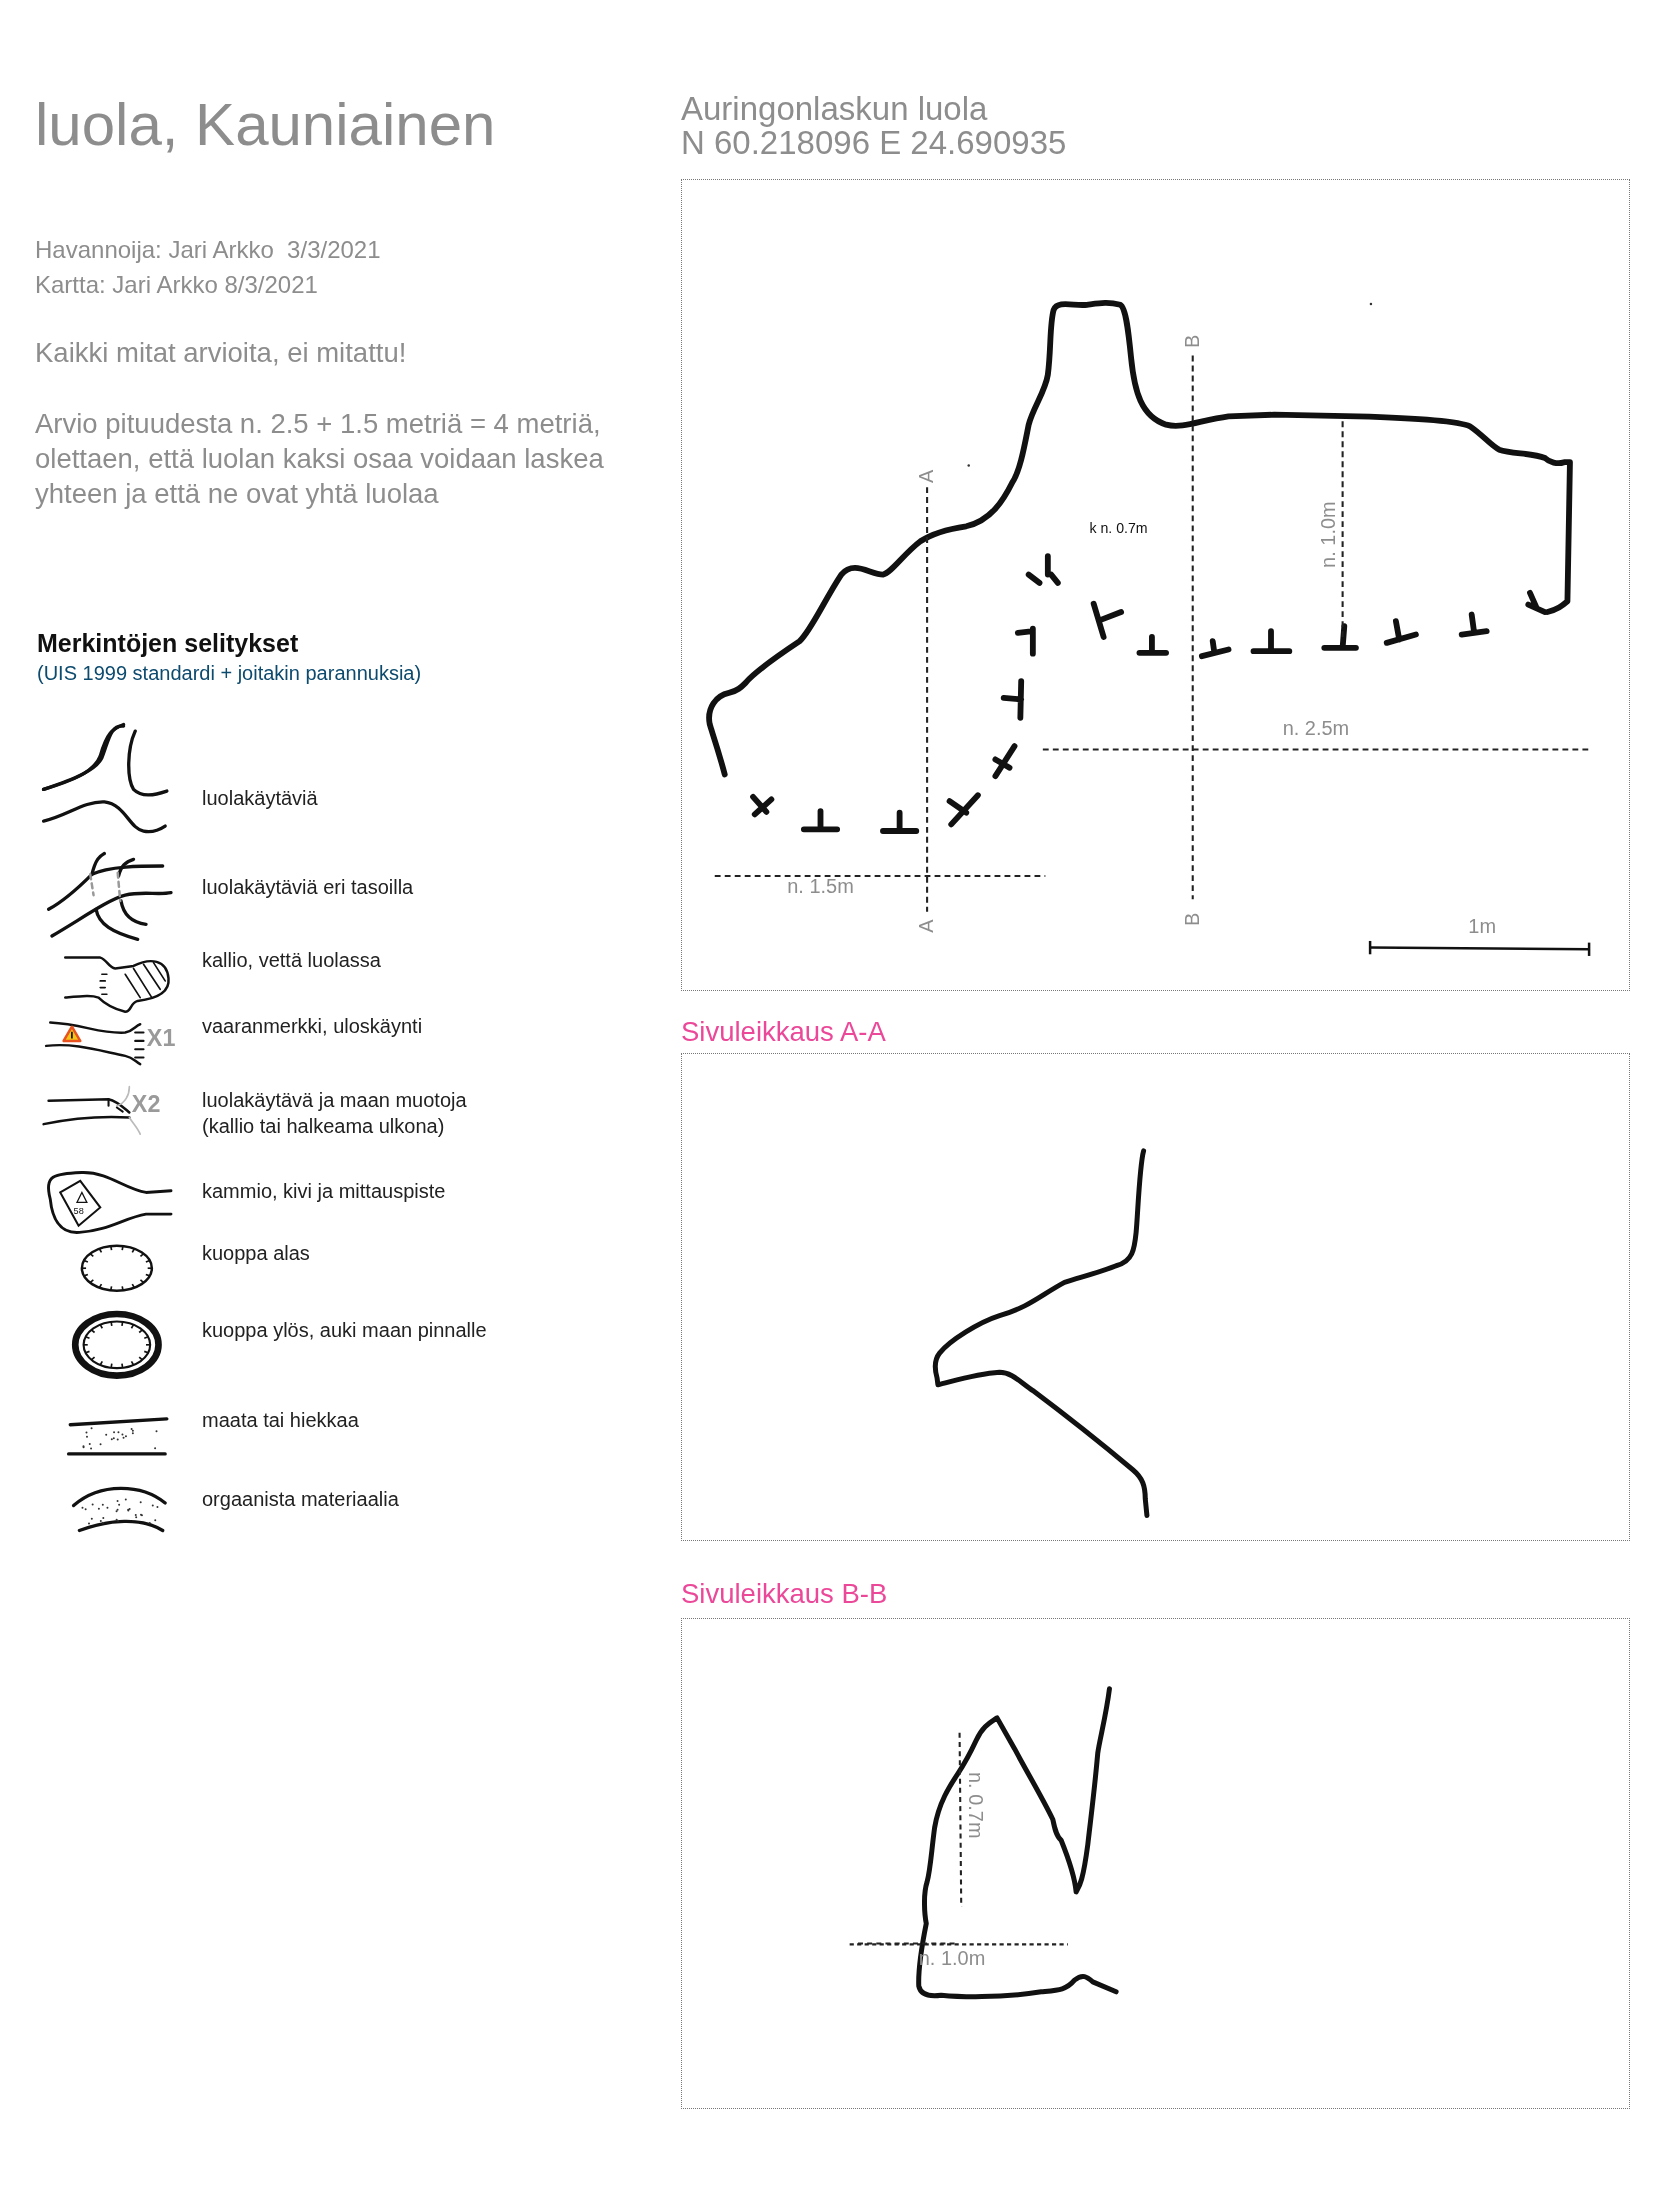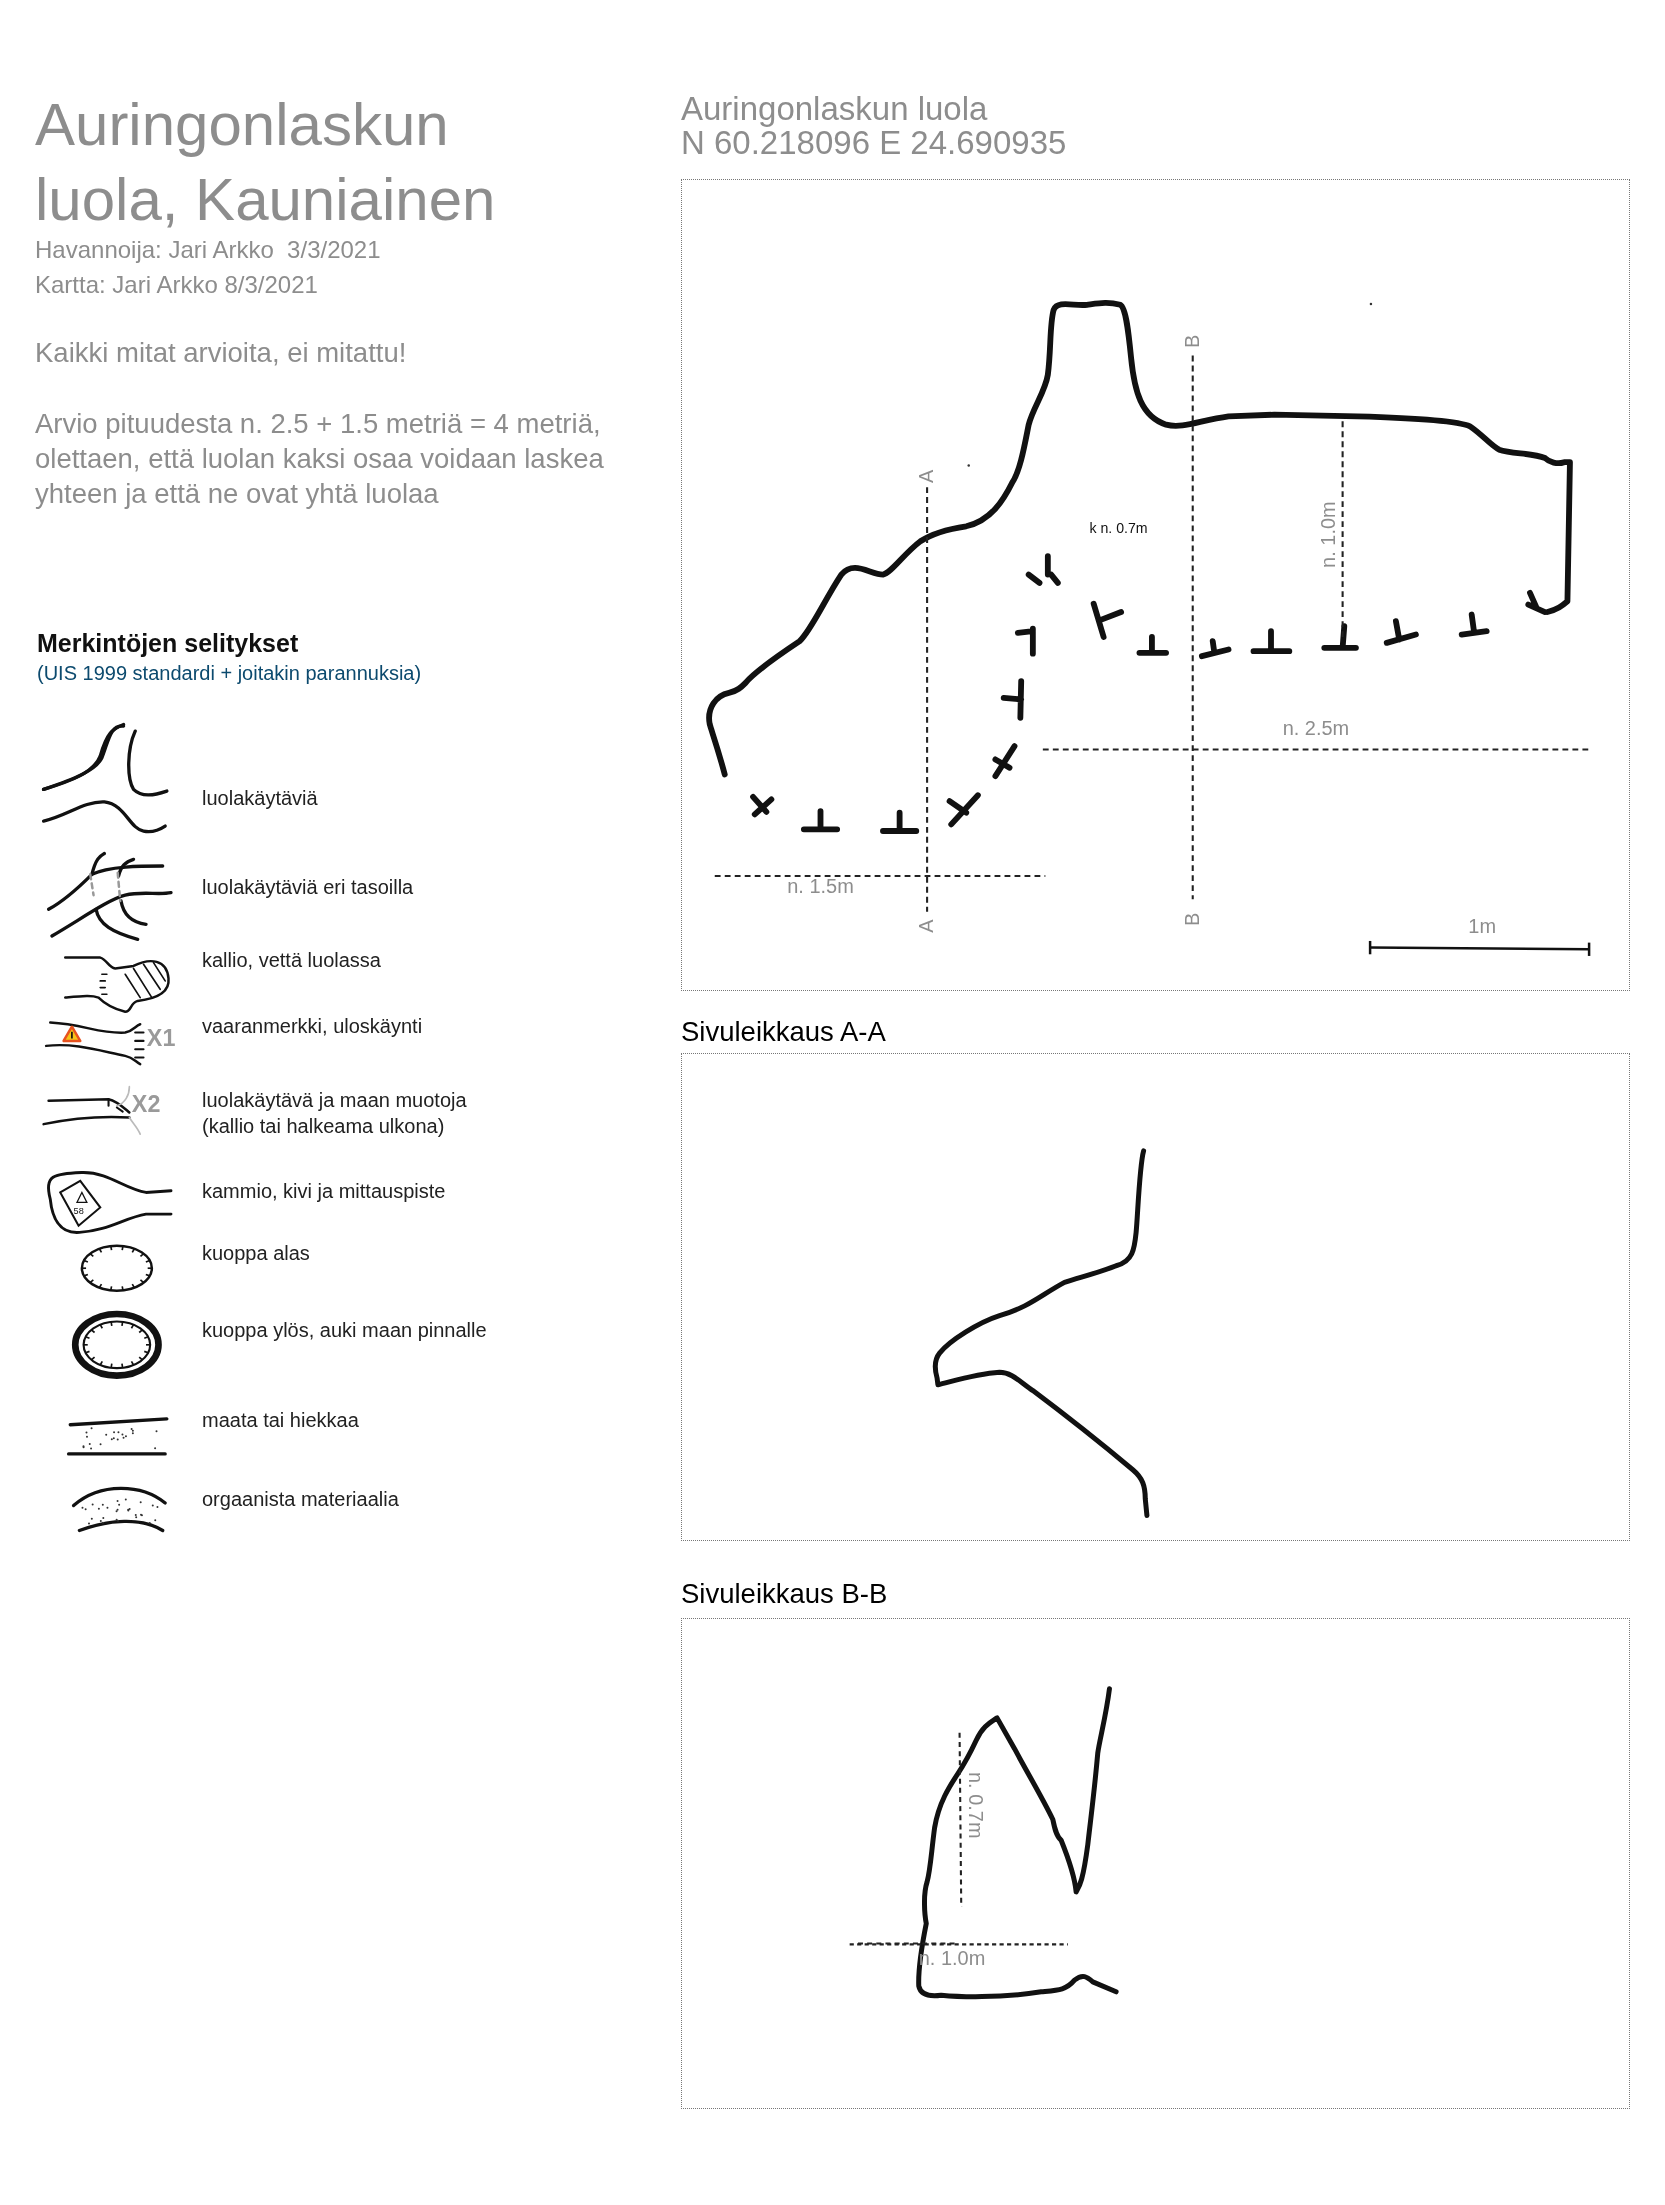--- a/index.html
+++ b/index.html
@@ -6,30 +6,29 @@
   body { width: 1666px; height: 2205px; position: relative; overflow: hidden;
          font-family: "Liberation Sans", sans-serif; color: #8a8a8a; }
   .abs { position: absolute; }
   .title { left: 35px; top: 87px; font-size: 60px; line-height: 75px; color: #8d8d8d; }
   .meta { left: 35px; top: 232px; font-size: 24px; line-height: 35px; color: #8d8d8d; }
   .note { left: 35px; font-size: 27.5px; line-height: 35px; color: #8d8d8d; }
   .legend-title { left: 37px; top: 629px; font-size: 25px; font-weight: bold; color: #111; }
   .legend-sub { left: 37px; top: 662px; font-size: 20px; color: #0c4a6e; }
   .legend-label { left: 202px; font-size: 20px; color: #222; line-height: 26px; }
   .map-head { left: 681px; top: 92px; font-size: 33px; line-height: 34px; color: #8d8d8d; }
-  .sec-head { left: 681px; font-size: 27.5px; color: #000000; }
+  .sec-head { left: 681px; font-size: 27.5px; color: #ec4899; }
   .frame { position: absolute; border: 1.7px dotted #777; box-sizing: border-box; }
   svg { position: absolute; left: 0; top: 0; }
   .dim-text { font-family: "Liberation Sans", sans-serif; fill: #8d8d8d; font-size: 24px; }
 </style>
 </head>
 <body>
 
 <div class="abs title">
-  <div>Auringonlaskun</div>
   <div>luola, Kauniainen</div>
 </div>
 <div class="abs meta">
   <div style="white-space:pre">Havannoija: Jari Arkko  3/3/2021</div>
   <div>Kartta: Jari Arkko 8/3/2021</div>
 </div>
 <div class="abs note" style="top:335px">Kaikki mitat arvioita, ei mitattu!</div>
 <div class="abs note" style="top:406px">
   <div>Arvio pituudesta n. 2.5 + 1.5 metriä = 4 metriä,</div>
   <div>olettaen, että luolan kaksi osaa voidaan laskea</div>

